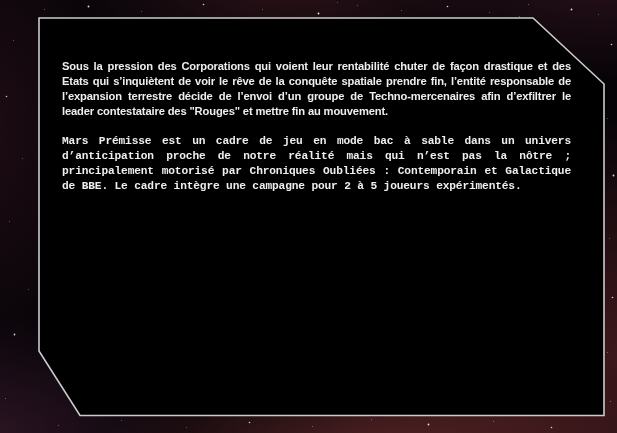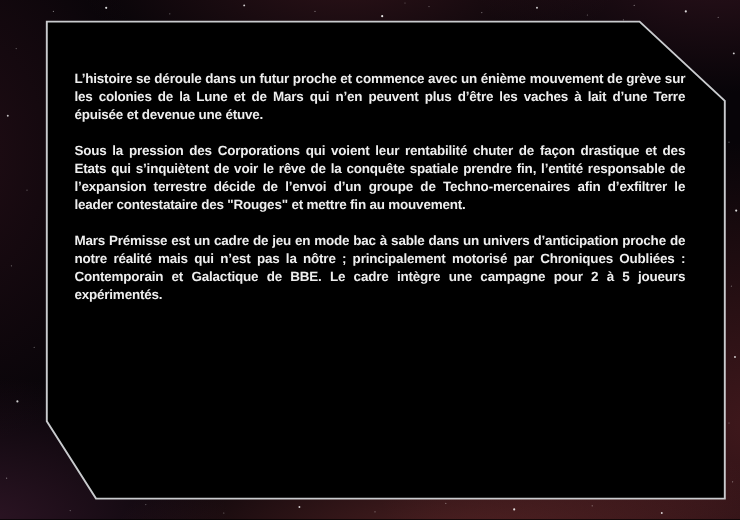--- a/index.html
+++ b/index.html
@@ -45,35 +45,34 @@
       493px 421px 0 0 rgba(255,255,255,.45);
   }
   .panel-svg{position:absolute;top:0;left:0;}
   .panel-text{
     position:absolute;left:62px;top:59px;width:509px;
     font-size:11.2px;line-height:15px;font-weight:bold;
     letter-spacing:-0.15px;
     text-align:justify;
   }
   .panel-text p{margin:0 0 15px 0;}
-  .panel-text p:last-child{margin-bottom:12px;}
+  .panel-text p:last-child{margin-bottom:12px;font-family:Liberation Mono, monospace;}
 </style>
 </head>
 <body>
 
 <div class="viewport" style="background-color: rgb(7, 4, 8);">
 
   <div class="starfield">
     <i class="star-dot bright"></i>
     <i class="star-dot faint"></i>
   </div>
 
   <svg class="panel-svg" width="617" height="433" viewBox="0 0 617 433">
     <polygon points="39,18 533,18 604,84 604,415.5 80,415.5 39,351" stroke-width="1.6" style="fill: rgb(0, 0, 0); stroke: rgb(201, 203, 206);"></polygon>
   </svg>
 
   <div class="panel-text" style="color: rgb(238, 238, 238);">
-      <p>L’histoire se déroule dans un futur proche et commence avec un énième mouvement de grève sur les colonies de la Lune et de Mars qui n’en peuvent plus d’être les vaches à lait d’une Terre épuisée et devenue une étuve.</p>
       <p>Sous la pression des Corporations qui voient leur rentabilité chuter de façon drastique et des Etats qui s’inquiètent de voir le rêve de la conquête spatiale prendre fin, l’entité responsable de l’expansion terrestre décide de l’envoi d’un groupe de Techno-mercenaires afin d’exfiltrer le leader contestataire des "Rouges" et mettre fin au mouvement.</p>
       <p>Mars Prémisse est un cadre de jeu en mode bac à sable dans un univers d’anticipation proche de notre réalité mais qui n’est pas la nôtre ; principalement motorisé par Chroniques Oubliées : Contemporain et Galactique de BBE. Le cadre intègre une campagne pour 2 à 5 joueurs expérimentés.</p>
     </div>
 
 </div>
 
 </body></html>

